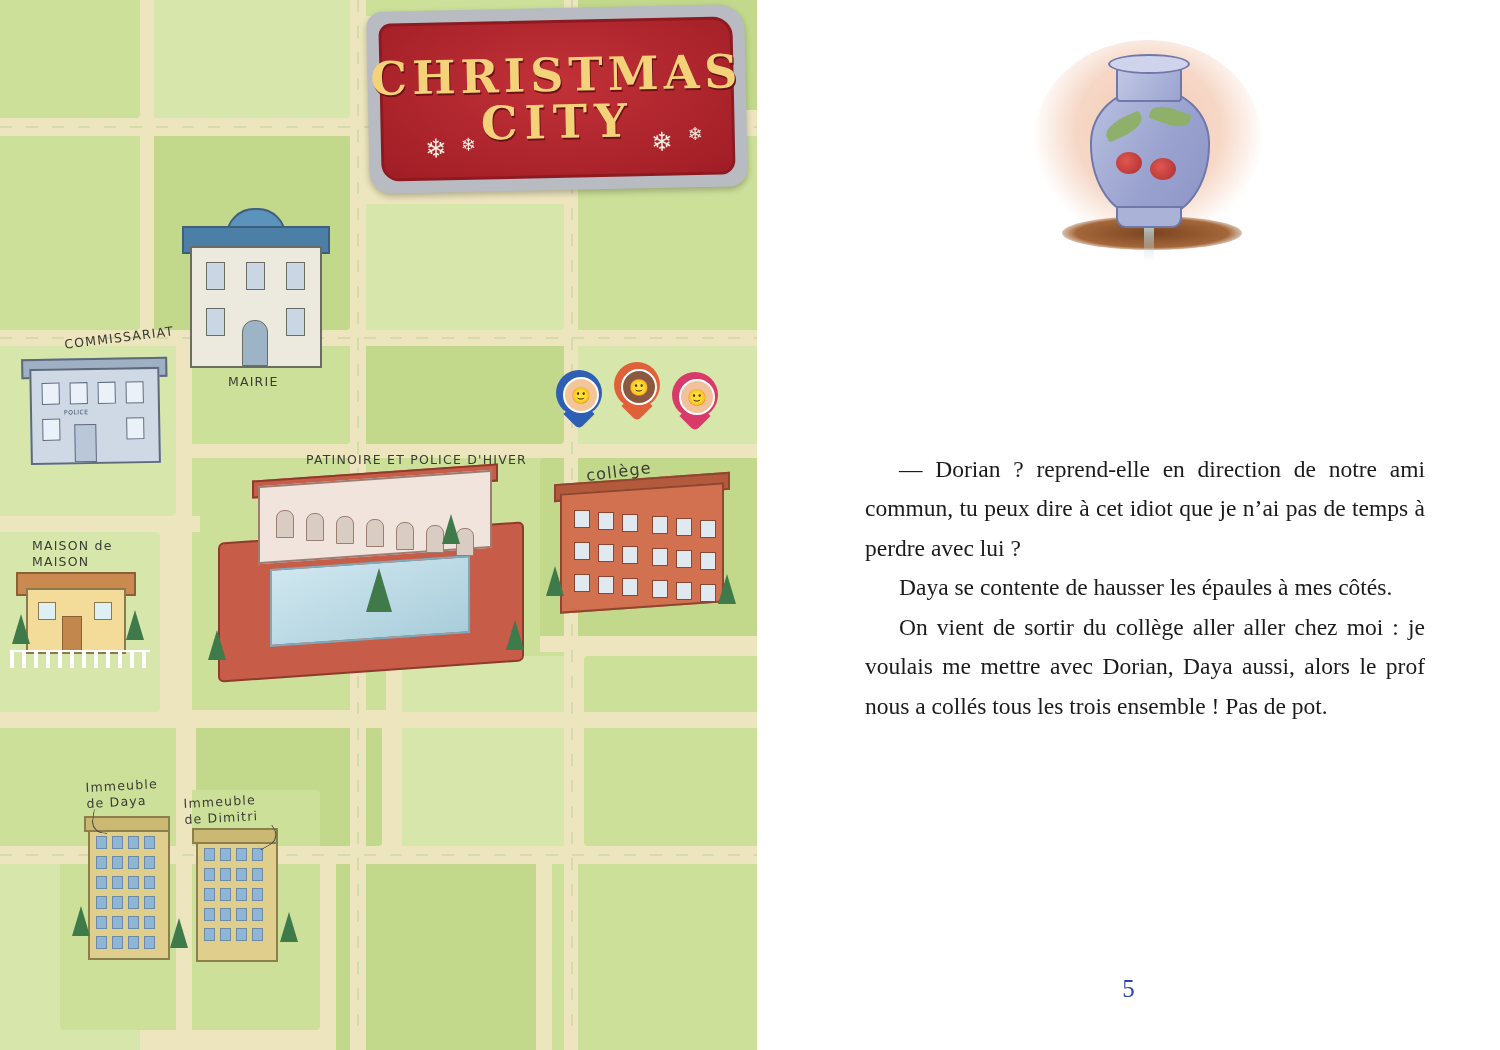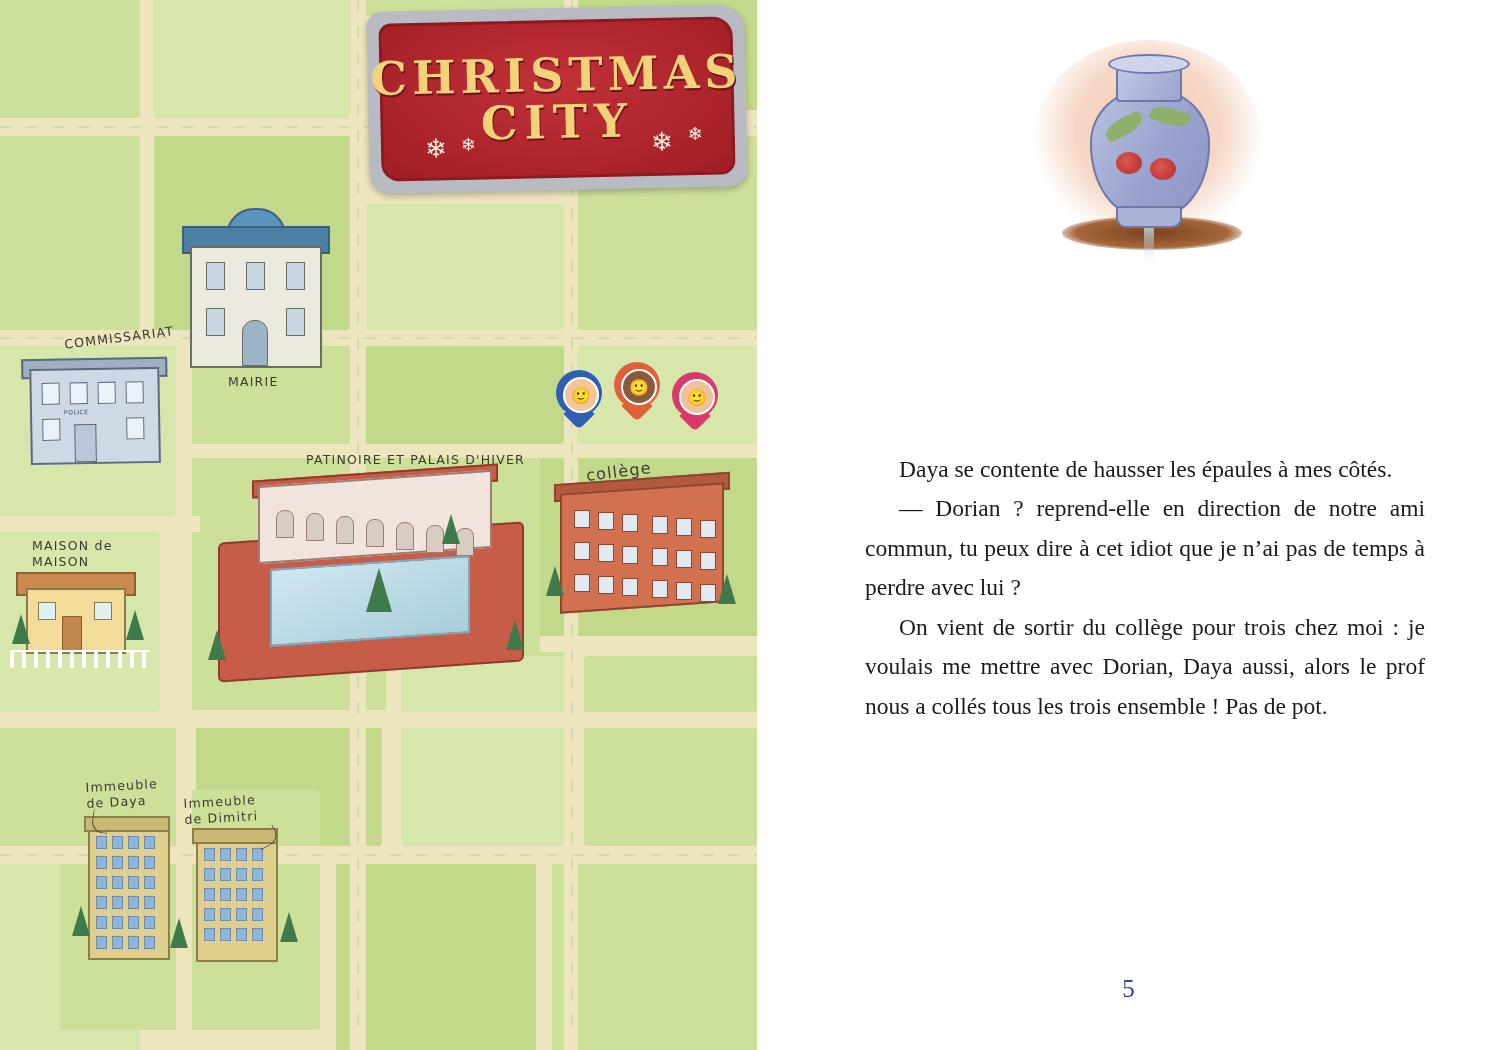--- a/index.html
+++ b/index.html
@@ -530,21 +530,21 @@
       <div class="pt-arch" style="left:130px; top:46px;"></div>
       <div class="pt-arch" style="left:160px; top:49px;"></div>
       <div class="pt-arch" style="left:190px; top:52px;"></div>
       <div class="pt-arch" style="left:220px; top:55px;"></div>
       <div class="pt-arch" style="left:250px; top:58px;"></div>
       <div class="tree" style="left:160px; top:98px;"></div>
       <div class="tree sm" style="left:236px; top:44px;"></div>
       <div class="tree sm" style="left:300px; top:150px;"></div>
       <div class="tree sm" style="left:2px; top:160px;"></div>
     </div>
-    <div class="label" style="left:306px; top:452px;">PATINOIRE ET PALAIS D'HIVER</div>
+    <div class="label" style="left:306px; top:452px;">PATINOIRE ET POLICE D'HIVER</div>
 
     <div class="bldg college">
       <div class="cl-roof"></div>
       <div class="cl-body"></div>
       <div class="cl-win" style="left:22px; top:40px;"></div>
       <div class="cl-win" style="left:46px; top:42px;"></div>
       <div class="cl-win" style="left:70px; top:44px;"></div>
       <div class="cl-win" style="left:100px; top:46px;"></div>
       <div class="cl-win" style="left:124px; top:48px;"></div>
       <div class="cl-win" style="left:148px; top:50px;"></div>
@@ -663,20 +663,20 @@
       <div class="vase-leaf" style="left:138px; top:78px; transform:rotate(20deg);"></div>
       <div class="vase-rose" style="left:104px; top:122px;"></div>
       <div class="vase-rose" style="left:138px; top:128px;"></div>
       <div class="vase-neck"></div>
       <div class="vase-lip"></div>
       <div class="vase-foot"></div>
     </div>
 
 
     <div class="body-text">
+      <p>— Dorian ? reprend-elle en direction de notre ami commun, tu peux dire à cet idiot que je n’ai pas de temps à perdre avec lui ?</p>
       <p>Daya se contente de hausser les épaules à mes côtés.</p>
-      <p>— Dorian ? reprend-elle en direction de notre ami commun, tu peux dire à cet idiot que je n’ai pas de temps à perdre avec lui ?</p>
-      <p>On vient de sortir du collège pour trois chez moi : je voulais me mettre avec Dorian, Daya aussi, alors le prof nous a collés tous les trois ensemble ! Pas de pot.</p>
+      <p>On vient de sortir du collège aller aller chez moi : je voulais me mettre avec Dorian, Daya aussi, alors le prof nous a collés tous les trois ensemble ! Pas de pot.</p>
     </div>
 
     <div class="page-number">5</div>
   </div>
 </div>
 
 </body></html>

